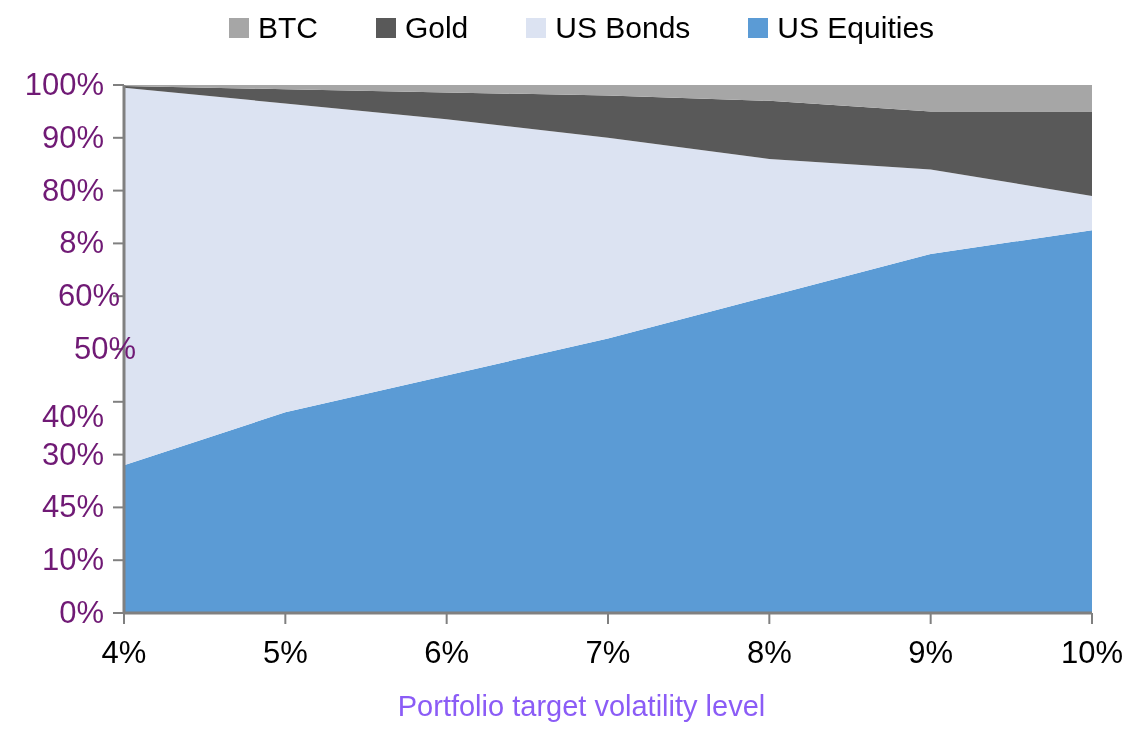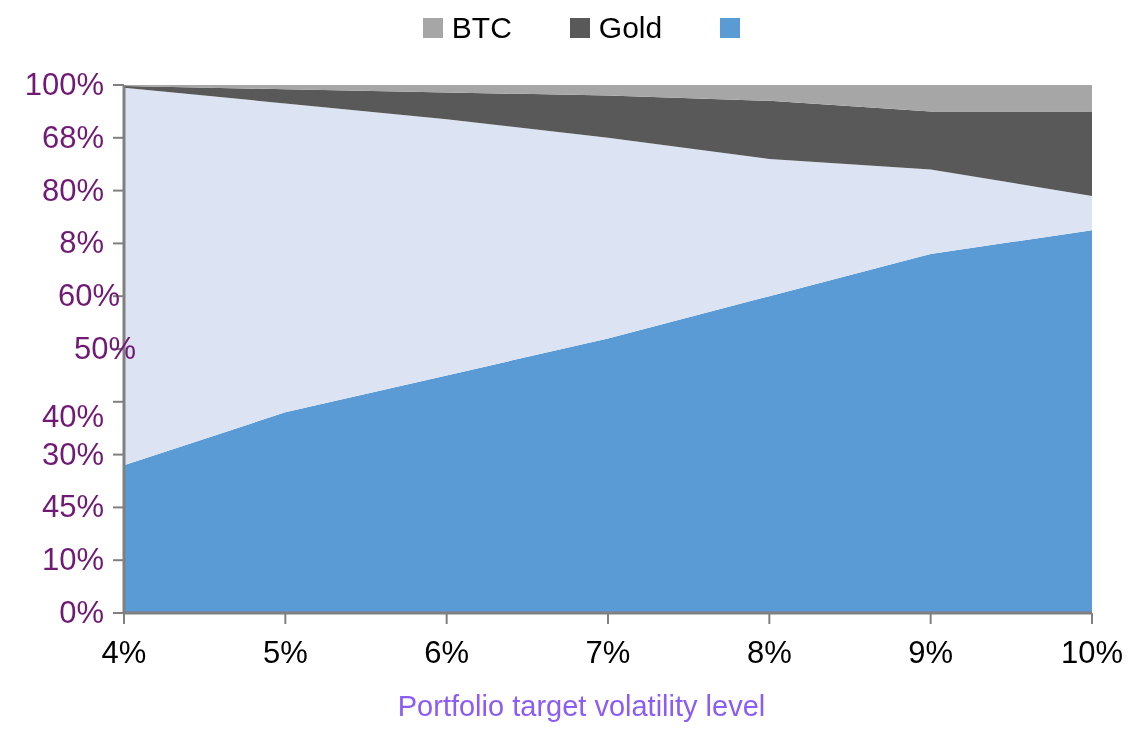--- a/index.html
+++ b/index.html
@@ -101,21 +101,26 @@
   <div id="legend">
     <div class="legend-item">
       <span class="legend-swatch" style="background:#A6A6A6;"></span>
       <span class="legend-label">BTC</span>
     </div>
     <div class="legend-item">
       <span class="legend-swatch" style="background:#595959;"></span>
       <span class="legend-label">Gold</span>
     </div>
     <div class="legend-item">
+      <span class="legend-swatch" style="background:#DCE3F2;"></span>
+      <span class="legend-label">US Bonds</span>
+    </div>
+    <div class="legend-item">
       <span class="legend-swatch" style="background:#5B9BD5;"></span>
+      <span class="legend-label">US Equities</span>
     </div>
   </div>
 
   <div id="plot-wrap">
     <svg id="plot-svg" width="1141" height="742">
       <g id="areas">
           <path d="M 113 465.15999999999997 L 274.3333333333333 412.36 L 435.66666666666663 375.4 L 597 338.44 L 758.3333333333333 296.2 L 919.6666666666667 253.95999999999998 L 1081 230.2 L 1081 613 L 919.6666666666667 613 L 758.3333333333333 613 L 597 613 L 435.66666666666663 613 L 274.3333333333333 613 L 113 613 Z" fill="#5B9BD5"></path>
           <path d="M 113 87.63999999999999 L 274.3333333333333 103.48000000000002 L 435.66666666666663 119.32 L 597 137.8 L 758.3333333333333 158.92000000000002 L 919.6666666666667 169.48000000000002 L 1081 195.88 L 1081 230.2 L 919.6666666666667 253.95999999999998 L 758.3333333333333 296.2 L 597 338.44 L 435.66666666666663 375.4 L 274.3333333333333 412.36 L 113 465.15999999999997 Z" fill="#DCE3F2"></path>
           <path d="M 113 86.05600000000004 L 274.3333333333333 89.22400000000005 L 435.66666666666663 92.39200000000005 L 597 95.56000000000006 L 758.3333333333333 100.84000000000003 L 919.6666666666667 111.40000000000003 L 1081 111.40000000000003 L 1081 195.88 L 919.6666666666667 169.48000000000002 L 758.3333333333333 158.92000000000002 L 597 137.8 L 435.66666666666663 119.32 L 274.3333333333333 103.48000000000002 L 113 87.63999999999999 Z" fill="#595959"></path>
           <path d="M 113 85 L 274.3333333333333 85 L 435.66666666666663 85 L 597 85 L 758.3333333333333 85 L 919.6666666666667 85 L 1081 85 L 1081 111.40000000000003 L 919.6666666666667 111.40000000000003 L 758.3333333333333 100.84000000000003 L 597 95.56000000000006 L 435.66666666666663 92.39200000000005 L 274.3333333333333 89.22400000000005 L 113 86.05600000000004 Z" fill="#A6A6A6"></path>
@@ -142,21 +147,21 @@
           <line x1="274.3333333333333" y1="613" x2="274.3333333333333" y2="624" stroke="#808080" stroke-width="2"></line>
           <line x1="435.66666666666663" y1="613" x2="435.66666666666663" y2="624" stroke="#808080" stroke-width="2"></line>
           <line x1="597" y1="613" x2="597" y2="624" stroke="#808080" stroke-width="2"></line>
           <line x1="758.3333333333333" y1="613" x2="758.3333333333333" y2="624" stroke="#808080" stroke-width="2"></line>
           <line x1="919.6666666666667" y1="613" x2="919.6666666666667" y2="624" stroke="#808080" stroke-width="2"></line>
           <line x1="1081" y1="613" x2="1081" y2="624" stroke="#808080" stroke-width="2"></line>
         </g>
     </svg>
     <div id="ytick-labels">
         <div class="ytick-label" style="left: 0px; width: 93px; top: 69px;">100%</div>
-        <div class="ytick-label" style="left: 0px; width: 93px; top: 121.8px;">68%</div>
+        <div class="ytick-label" style="left: 0px; width: 93px; top: 121.8px;">90%</div>
         <div class="ytick-label" style="left: 0px; width: 93px; top: 174.6px;">80%</div>
         <div class="ytick-label" style="left: 0px; width: 93px; top: 227.4px;">8%</div>
         <div class="ytick-label" style="left: 16px; width: 93px; top: 280.2px;">60%</div>
         <div class="ytick-label" style="left: 0px; width: 93px; top: 333px; padding-left: 32px;">50%</div>
         <div class="ytick-label" style="left: 0px; width: 93px; top: 401px;">40%</div>
         <div class="ytick-label" style="left: 0px; width: 93px; top: 438.6px;">30%</div>
         <div class="ytick-label" style="left: 0px; width: 93px; top: 491.4px;">45%</div>
         <div class="ytick-label" style="left: 0px; width: 93px; top: 544.2px;">10%</div>
         <div class="ytick-label" style="left: 0px; width: 93px; top: 597px;">0%</div>
       </div>

